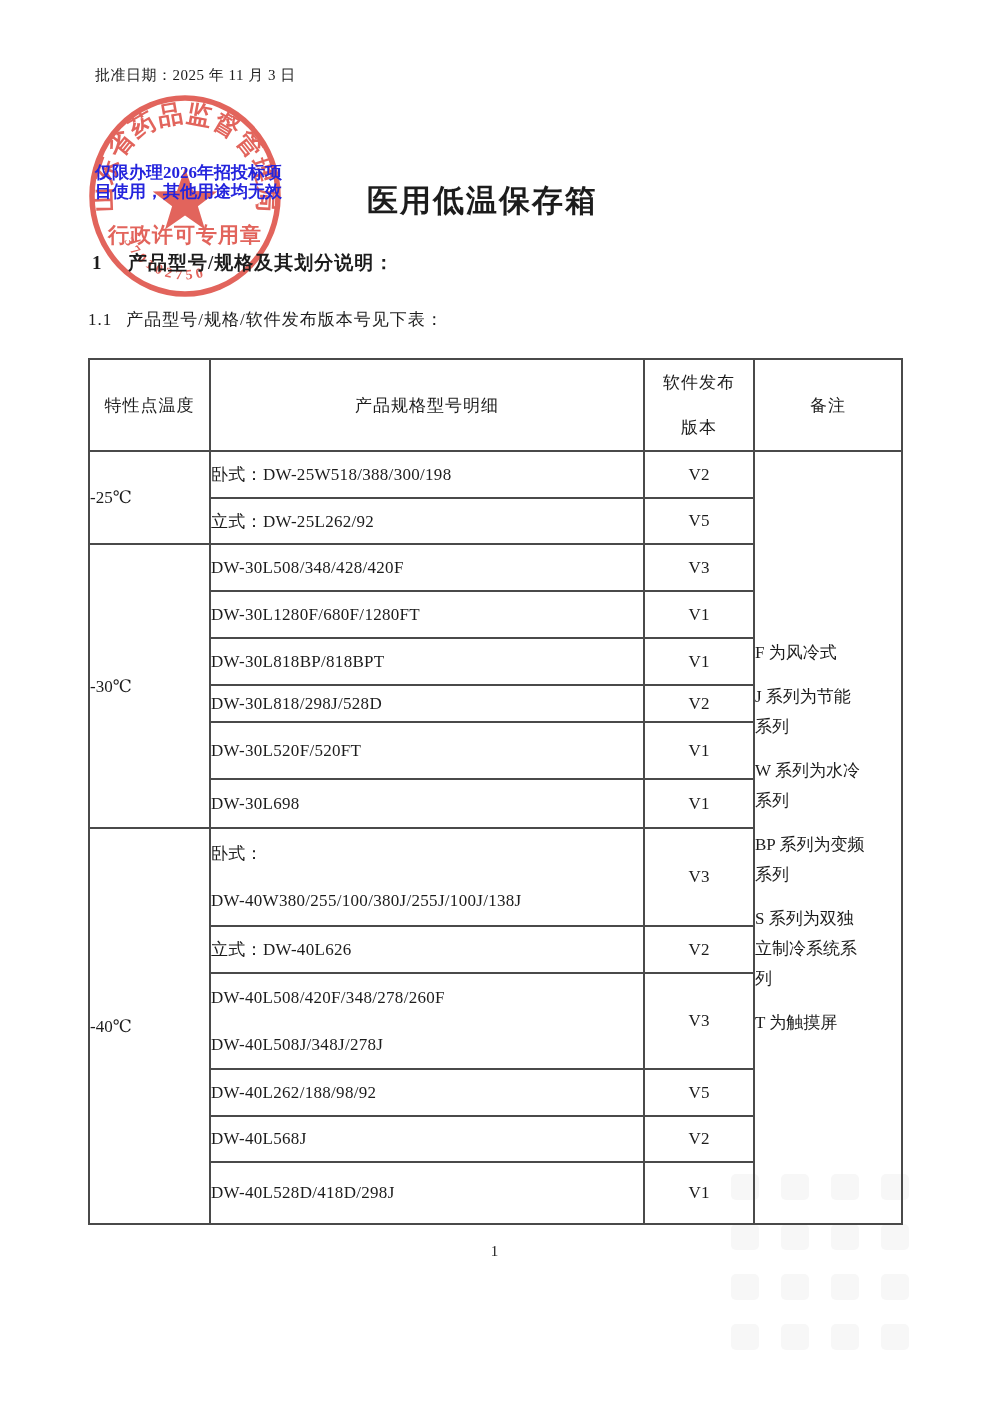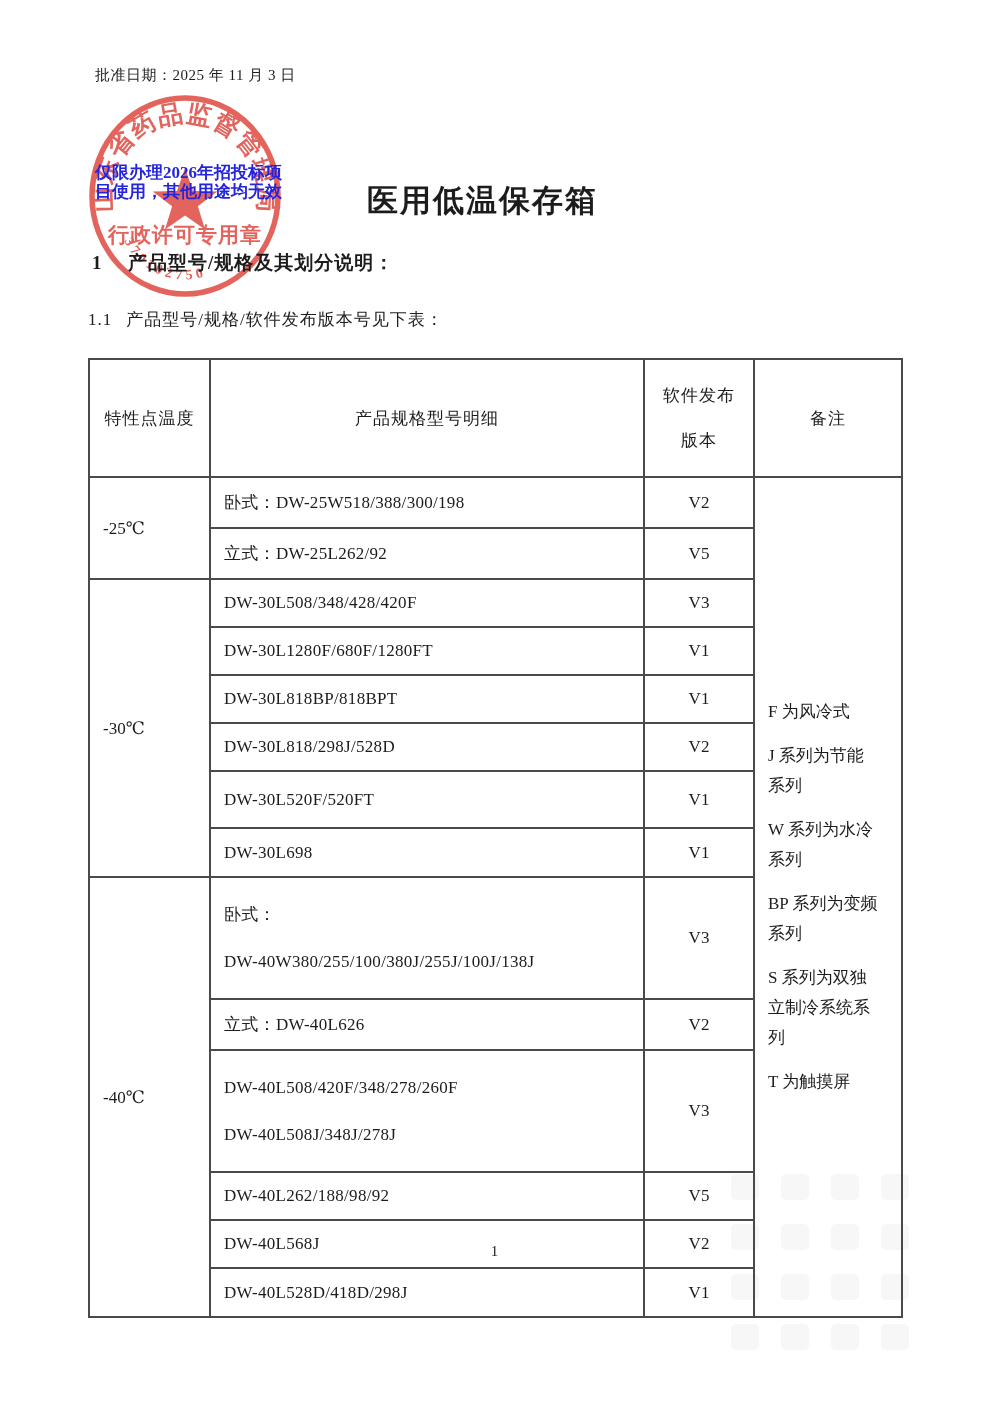--- a/index.html
+++ b/index.html
@@ -30,21 +30,21 @@
 
   
   .wm { left:731px; top:1174px; z-index:0; display:grid;
         grid-template-columns:repeat(4,28px); grid-template-rows:repeat(4,26px);
         column-gap:22px; row-gap:24px; }
   .wm span { background:#f7f7f7; border-radius:5px; display:block; }
 
   
   .spec-table-wrap { left:88px; top:358px; z-index:2; }
   table.spec { border-collapse:collapse; table-layout:fixed; width:813px; background:transparent; }
-  table.spec td { border:2px solid #4a4a4a; padding:13px; background:transparent; }
+  table.spec td { border:2px solid #4a4a4a; padding:0; background:transparent; }
   td.hdr  { text-align:center; vertical-align:middle; font-size:17px; letter-spacing:1px; }
   td.hdr-ver { white-space:pre-line; line-height:45px; }
   td.temp { vertical-align:middle; padding-left:9px; font-size:17px; }
   td.model{ vertical-align:middle; padding-left:10px; font-size:17px; letter-spacing:.3px; }
   td.model.two { white-space:pre-line; line-height:47px; }
   td.ver  { text-align:center; vertical-align:middle; font-size:17px; }
   td.remark { vertical-align:middle; padding:0 4px 6px 5px; font-size:17px; }
   td.remark p { margin:14px 0; line-height:30px; white-space:pre-line; }
 </style>
 </head>
@@ -180,21 +180,21 @@
         <td class="ver">V3</td>
       </tr>
       <tr style="height:47px">
         <td class="model">DW-40L262/188/98/92</td>
         <td class="ver">V5</td>
       </tr>
       <tr style="height:46px">
         <td class="model">DW-40L568J</td>
         <td class="ver">V2</td>
       </tr>
-      <tr style="height:49px">
+      <tr style="height:62px">
         <td class="model">DW-40L528D/418D/298J</td>
         <td class="ver">V1</td>
       </tr>
     </tbody>
       </table>
   </div>
 
   <div class="abs page-num">1</div>
 
 </div>

